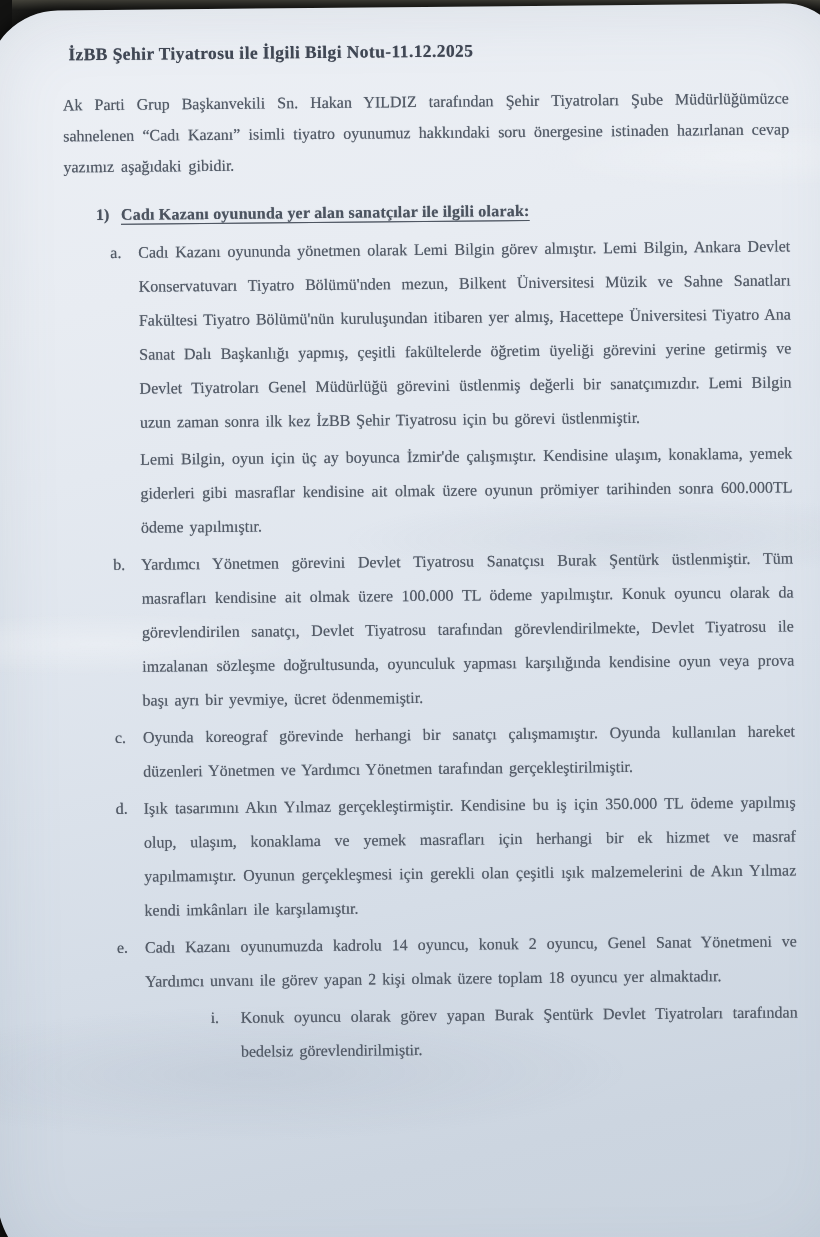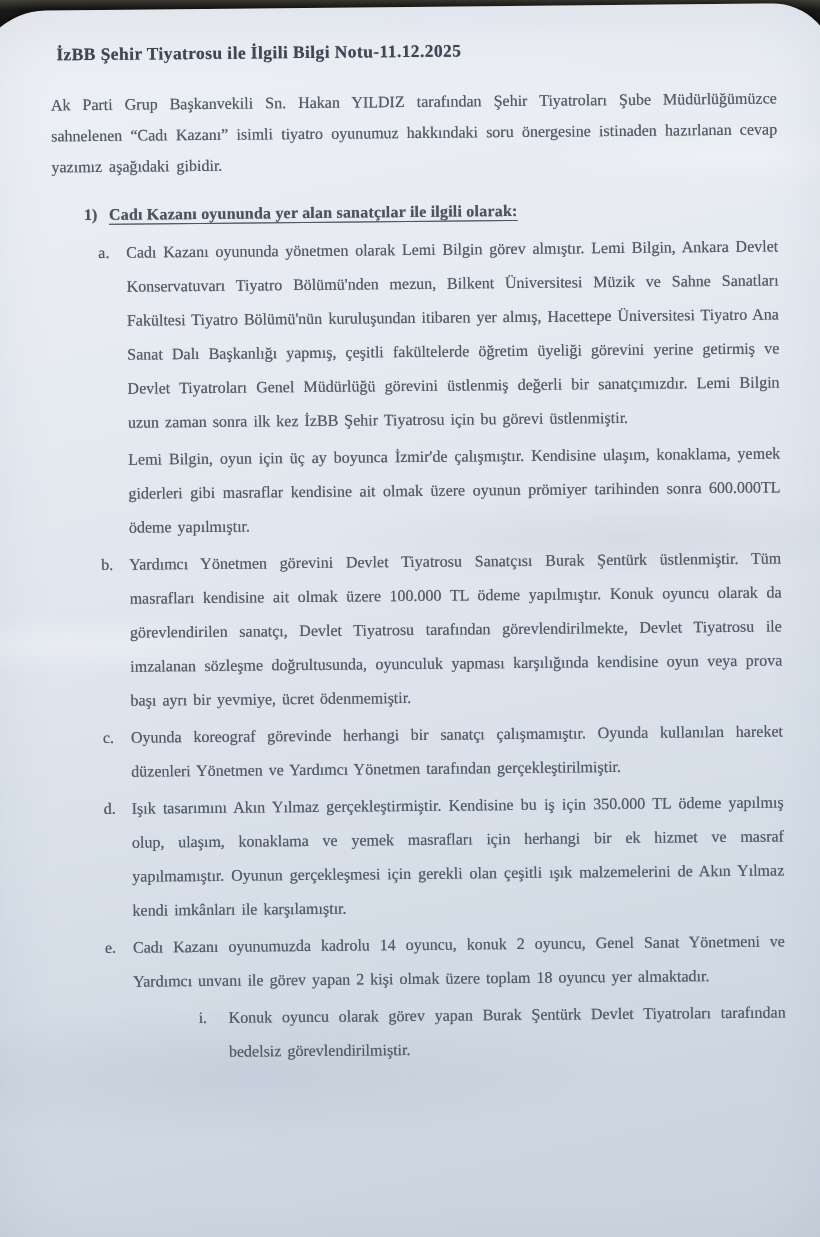--- a/index.html
+++ b/index.html
@@ -6,20 +6,21 @@
   html, body { margin: 0; padding: 0; }
   body {
     width: 820px; height: 1237px;
     overflow: hidden; position: relative;
     background: #131312;
     font-family: "Liberation Serif", "DejaVu Serif", serif;
   }
   .scene {
     position: absolute; inset: 0;
     background: linear-gradient(180deg, #44433b 0px, #1c1c1a 10px, #121211 60px, #0e0e0e 100%);
+    margin-left: 12px;
   }
   .paper {
     position: absolute;
     left: -20px; top: 7px;
     width: 860px; height: 1268px;
     transform: rotate(-0.55deg);
     transform-origin: 50% 50%;
     border-radius: 72px 62px 100px 82px;
     background:
       linear-gradient(168deg,

